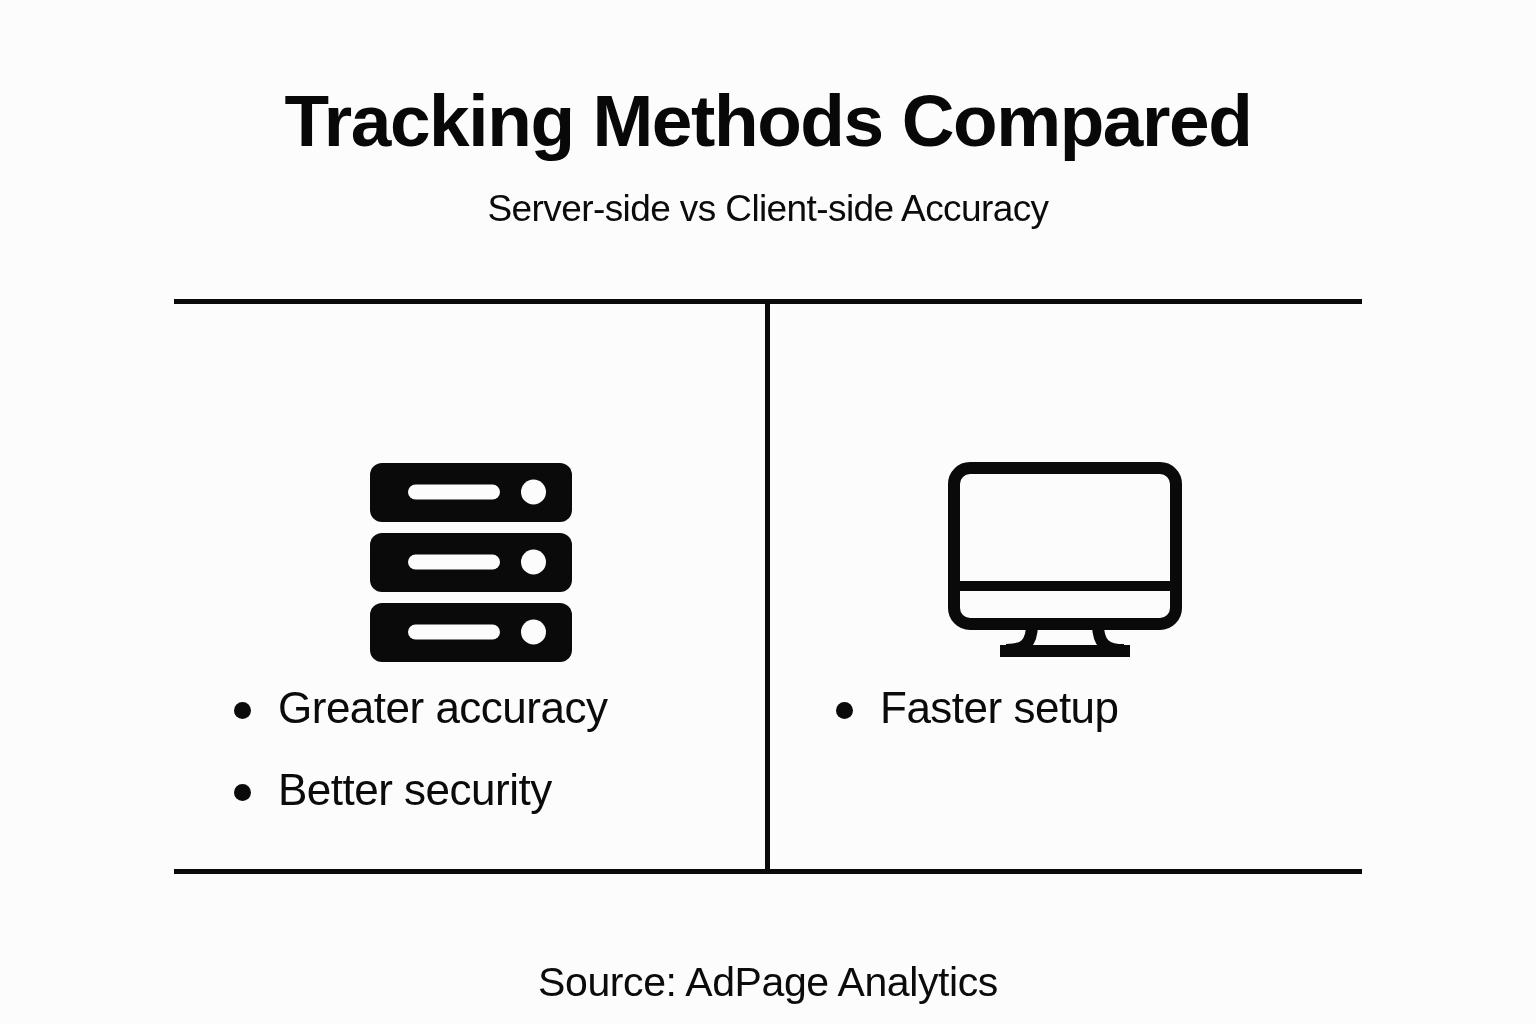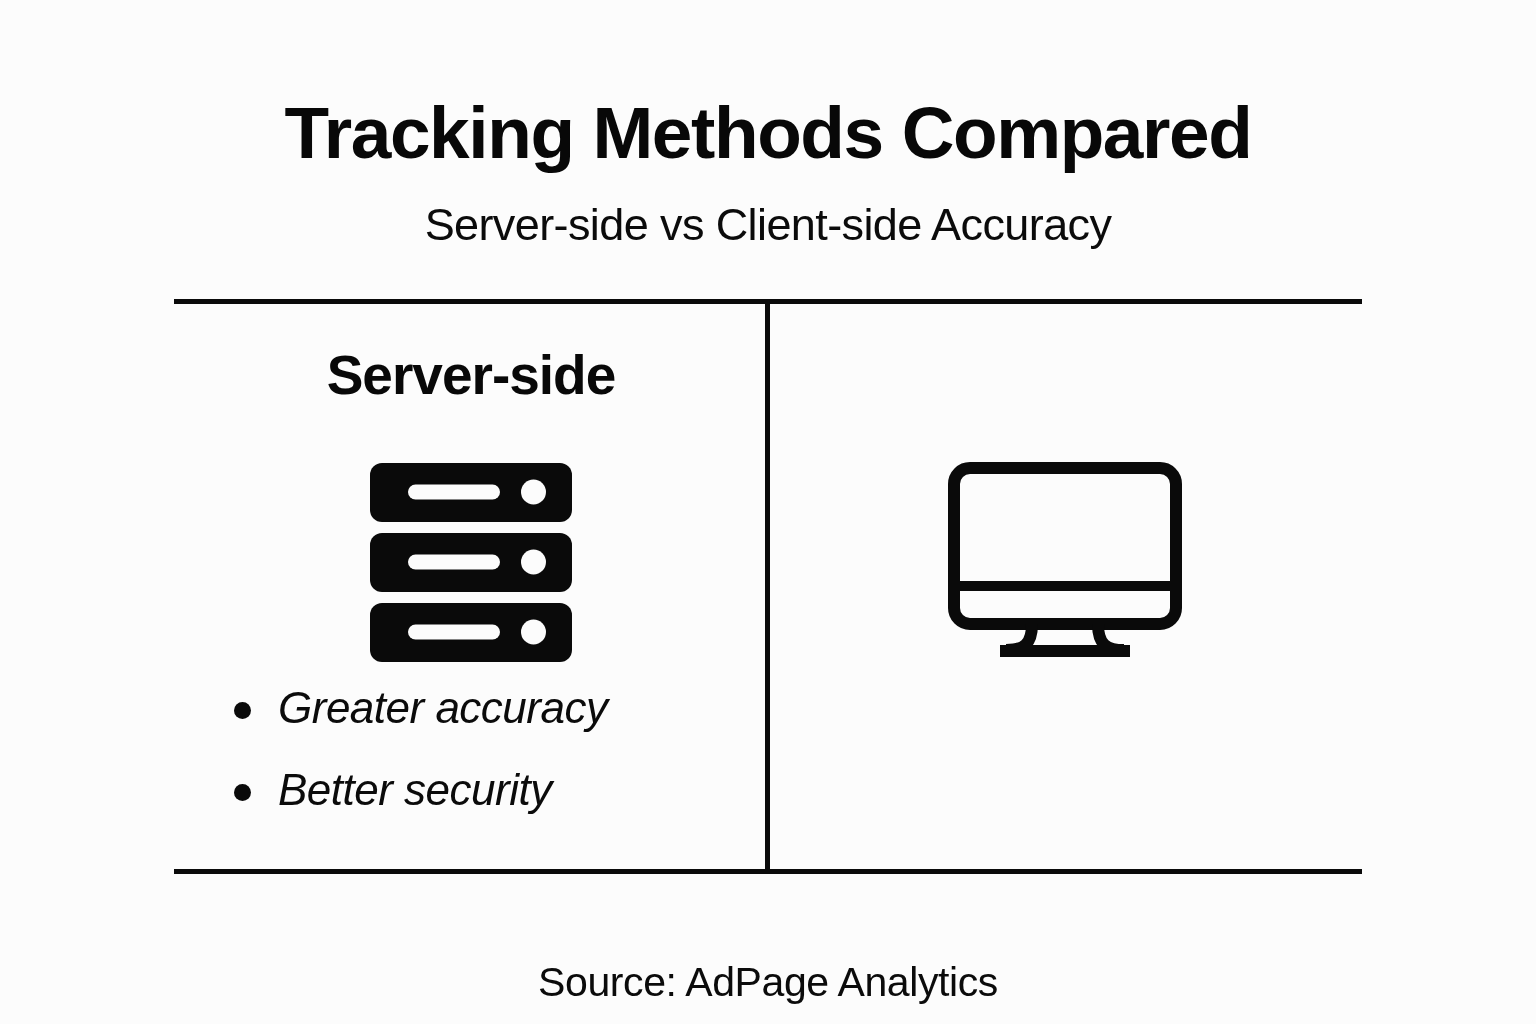--- a/index.html
+++ b/index.html
@@ -19,34 +19,34 @@
     position: relative;
     width: 1536px;
     height: 1024px;
     box-sizing: border-box;
   }
 
   
   .header {
     position: absolute;
     left: 0;
-    top: 96px;
+    top: 84px;
     width: 1536px;
     text-align: center;
   }
   .title {
     font-size: 73px;
     font-weight: 700;
     letter-spacing: -1.4px;
     line-height: 1.0;
     margin: 0;
     color: #080808;
   }
   .subtitle {
-    font-size: 45px;
+    font-size: 37px;
     font-weight: 400;
     letter-spacing: -0.6px;
     line-height: 1.0;
     margin: 33px 0 0 0;
     color: #0b0b0b;
   }
 
   
   .rule {
     position: absolute;
@@ -149,21 +149,20 @@
   
   .bullets {
     position: absolute;
     top: 382px;
     left: 0;
     width: 100%;
     padding-left: 52px;
     box-sizing: border-box;
     list-style: none;
     margin: 0;
-    font-style: italic;
   }
   .bullets.right { padding-left: 60px; }
   .bullet-item {
     position: relative;
     font-size: 44px;
     font-weight: 400;
     letter-spacing: -0.5px;
     line-height: 1.0;
     color: #0b0b0b;
     padding-left: 52px;
@@ -203,21 +202,20 @@
     <h1 class="title">Tracking Methods Compared</h1>
     <h2 class="subtitle">Server-side vs Client-side Accuracy</h2>
   </div>
 
   <div class="rule rule-top"></div>
   <div class="divider-vertical"></div>
 
   <div class="columns">
 
     <div class="column">
-      <div class="col-heading">Server-side</div>
 
       <div class="icon-wrap">
         <div class="server-icon">
           <div class="server-bar">
             <span class="slot"></span>
             <span class="led"></span>
           </div>
           <div class="server-bar">
             <span class="slot"></span>
             <span class="led"></span>
@@ -240,20 +238,21 @@
       <div class="icon-wrap monitor">
         <svg class="monitor-icon" viewBox="0 0 234 200" aria-hidden="true">
           <rect x="6" y="6" width="222" height="156" rx="16" ry="16" fill="none" stroke="#0a0a0a" stroke-width="12"></rect>
           <line x1="8" y1="124" x2="226" y2="124" stroke="#0a0a0a" stroke-width="10"></line>
           <path d="M 84 162 C 84 182 76 188 58 188 M 150 162 C 150 182 158 188 176 188" fill="none" stroke="#0a0a0a" stroke-width="12" stroke-linecap="butt"></path>
           <rect x="52" y="183" width="130" height="12" fill="#0a0a0a"></rect>
         </svg>
       </div>
 
       <ul class="bullets right">
+        <li class="bullet-item">Faster setup</li>
       </ul>
     </div>
 
   </div>
 
   <div class="rule rule-bottom"></div>
 
   <div class="footer">Source: AdPage Analytics</div>
 
 </div>

